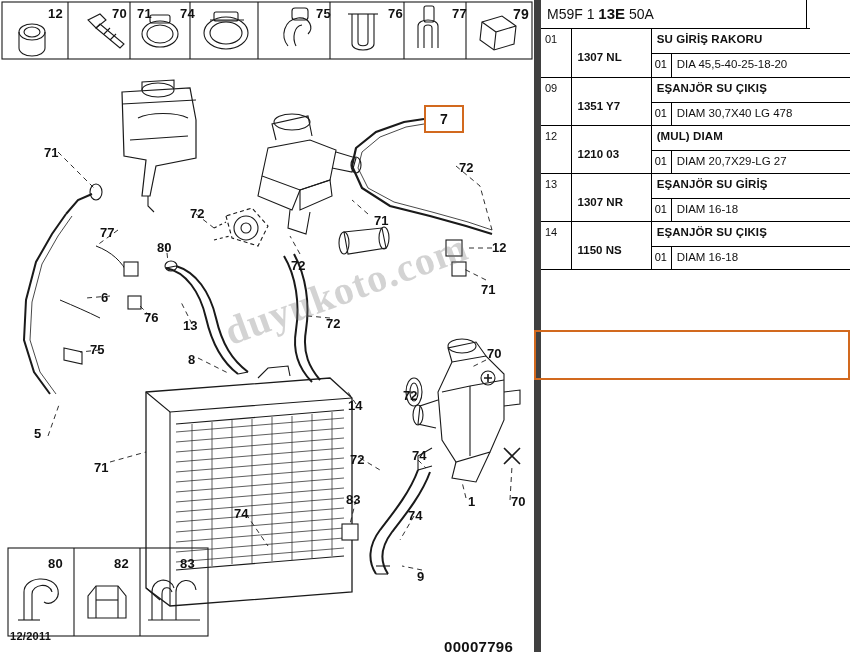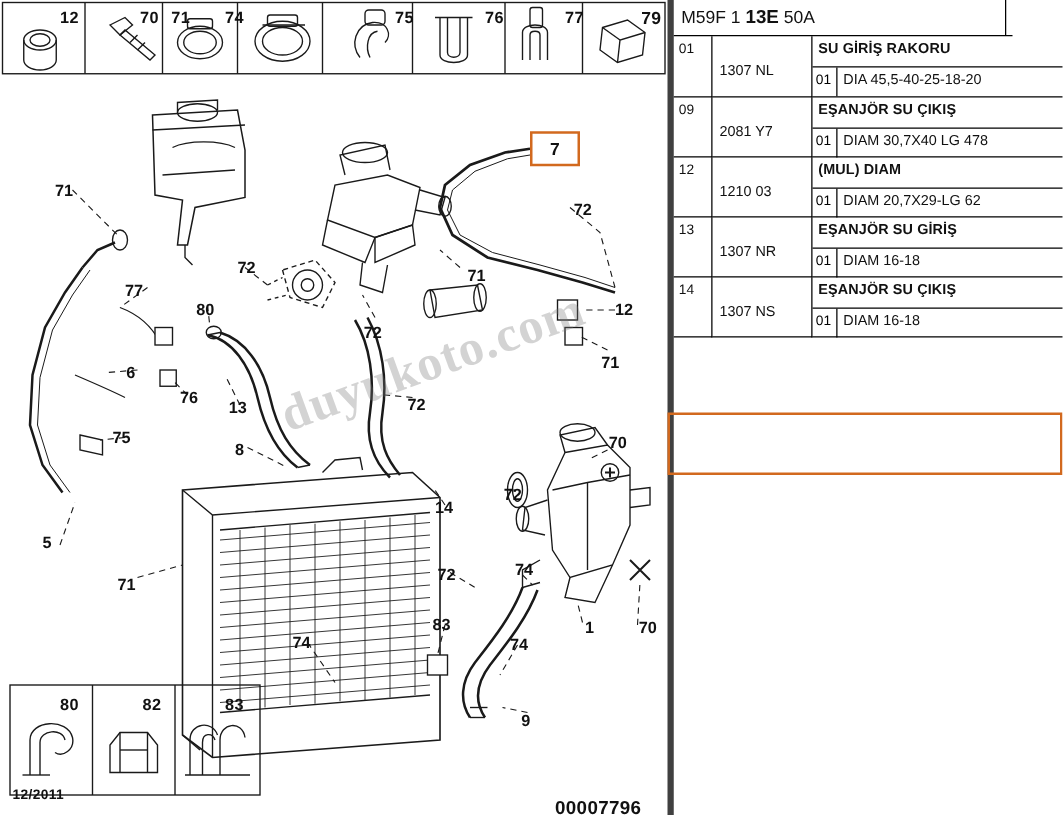--- a/index.html
+++ b/index.html
@@ -19,34 +19,34 @@
             font-size:14px;font-weight:bold;color:#111;}
 
   
   #watermark{position:absolute;left:232px;top:250px;width:330px;height:140px;
              transform:rotate(-20deg);font-family:"Liberation Serif",serif;font-size:40px;
              font-weight:bold;color:rgba(120,120,120,.33);pointer-events:none;
              letter-spacing:1px;}
 
   
   #panel{position:absolute;left:534px;top:0;width:276px;height:652px;box-sizing:border-box;
-         border-left:5px solid #404040;}
+         border-left:7px solid #404040;}
   #panel-head{position:relative;height:28px;border-bottom:1px solid #000;}
   #panel-head .ht{position:absolute;left:6px;top:5px;font-size:14px;color:#111;}
   #panel-head .ht b{font-size:15px;}
   #panel-head .sep{position:absolute;left:265px;top:0;width:1px;height:28px;background:#000;}
 
   table{border-collapse:collapse;width:316px;table-layout:fixed;font-size:11px;}
   table td{border-bottom:1px solid #000;border-right:1px solid #000;padding:0;vertical-align:top;}
   col.c1{width:30px;}
   col.c2{width:80px;}
   col.c3{width:205px;}
   .r{height:48px;}
   .cellnum{font-size:11px;color:#111;padding:4px 0 0 4px;}
-  .cellref{font-size:11.5px;font-weight:normal;color:#111;padding:22px 0 0 6px;}
+  .cellref{font-size:11.5px;font-weight:bold;color:#111;padding:22px 0 0 6px;}
   .desc{position:relative;height:100%;}
   .desc .t1{font-size:11.5px;font-weight:bold;color:#111;padding:4px 0 0 5px;letter-spacing:.1px;}
   .desc .row2{position:absolute;left:0;top:24px;width:100%;height:24px;border-top:1px solid #000;}
   .desc .row2 .q{position:absolute;left:0;top:0;width:20px;height:23px;border-right:1px solid #000;
                  font-size:11px;padding:4px 0 0 3px;box-sizing:border-box;}
   .desc .row2 .v{position:absolute;left:21px;top:0;font-size:11.5px;padding:4px 0 0 4px;color:#111;text-align:center;}
   tr.hl td{background:#fdeccd;}
   #hl-outline{position:absolute;left:534px;width:316px;border:2px solid #d2691e;box-sizing:border-box;pointer-events:none;}
 </style>
 </head>
@@ -337,21 +337,21 @@
             <div class="v">DIA 45,5-40-25-18-20</div>
                 </div>
               </div>
             </td>
         </tr>
         <tr class="r">
           <td>
               <div class="cellnum">09</div>
             </td>
           <td>
-              <div class="cellref">2081 Y7</div>
+              <div class="cellref">1351 Y7</div>
             </td>
           <td>
               <div class="desc">
                 <div class="t1">EŞANJÖR SU ÇIKIŞ</div>
             <div class="row2">
                   <div class="q">01</div>
             <div class="v">DIAM 30,7X40 LG 478</div>
                 </div>
               </div>
             </td>
@@ -361,21 +361,21 @@
               <div class="cellnum">12</div>
             </td>
           <td>
               <div class="cellref">1210 03</div>
             </td>
           <td>
               <div class="desc">
                 <div class="t1">(MUL) DIAM</div>
             <div class="row2">
                   <div class="q">01</div>
-            <div class="v">DIAM 20,7X29-LG 62</div>
+            <div class="v">DIAM 20,7X29-LG 27</div>
                 </div>
               </div>
             </td>
         </tr>
         <tr class="r">
           <td>
               <div class="cellnum">13</div>
             </td>
           <td>
               <div class="cellref">1307 NR</div>
@@ -388,21 +388,21 @@
             <div class="v">DIAM 16-18</div>
                 </div>
               </div>
             </td>
         </tr>
         <tr class="r">
           <td>
               <div class="cellnum">14</div>
             </td>
           <td>
-              <div class="cellref">1307 NS</div>
+              <div class="cellref">1150 NS</div>
             </td>
           <td>
               <div class="desc">
                 <div class="t1">EŞANJÖR SU ÇIKIŞ</div>
             <div class="row2">
                   <div class="q">01</div>
             <div class="v">DIAM 16-18</div>
                 </div>
               </div>
             </td>

